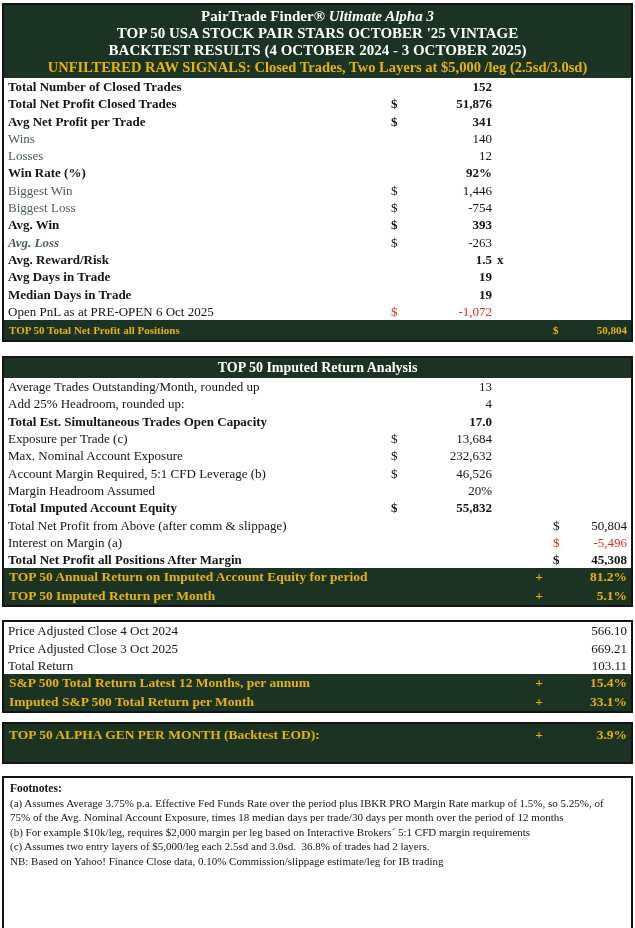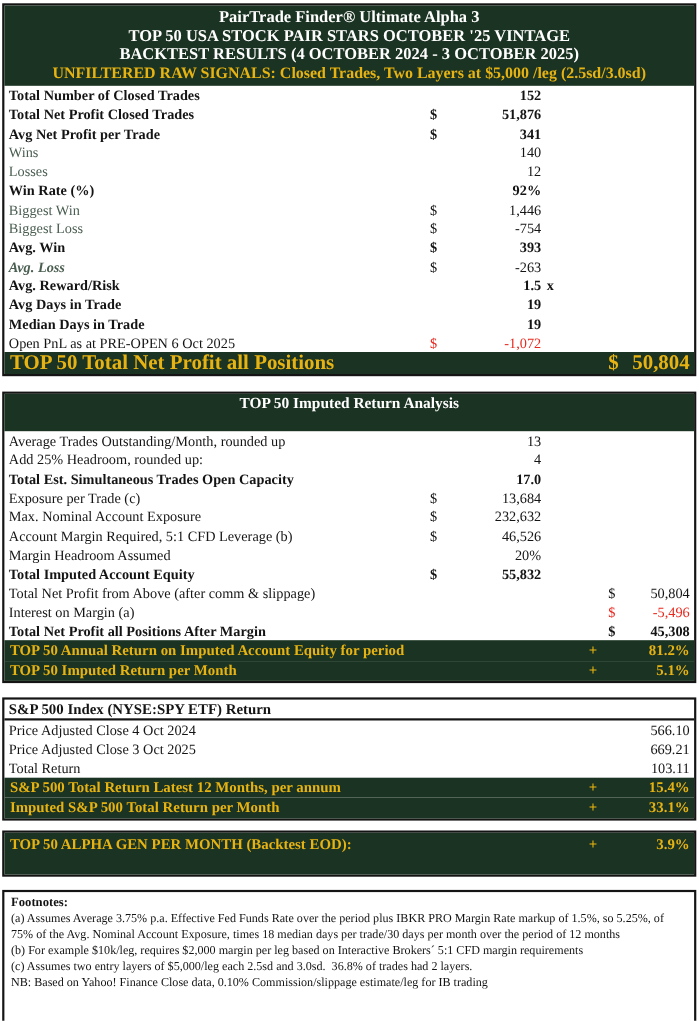--- a/index.html
+++ b/index.html
@@ -12,46 +12,46 @@
   }
   *{box-sizing:border-box;margin:0;padding:0;}
   html,body{width:635px;height:928px;background:#fff;overflow:hidden;}
   body{font-family:"Liberation Serif","DejaVu Serif",serif;color:var(--ink);}
   .box{margin:0 2px;border:2px solid var(--border);background:#fff;}
   .box.first{margin-top:3px;}
   
   .hdr{background:var(--green);color:#fff;text-align:center;padding:3px 2px 2px 2px;}
   .hdr .h-line{font-weight:bold;font-size:15px;line-height:17px;white-space:nowrap;}
   .hdr .h-sub{font-weight:bold;font-size:14.5px;line-height:17px;color:var(--gold);white-space:nowrap;}
-  .it{}
+  .it{font-style:italic;}
   
   .row{display:grid;grid-template-columns:minmax(0,1fr) 16px 85px 18px 43px 16px 58px 4px;
        height:17.3px;line-height:17.3px;font-size:13px;align-items:baseline;}
   .row .label{padding-left:4px;white-space:nowrap;overflow:hidden;}
   .row .d{text-align:left;}
   .row .v{text-align:right;}
   .row .sfx{padding-left:5px;text-align:left;}
   .m-b{font-weight:bold;}
   .m-g{color:var(--muted);}
   .m-gb{color:var(--muted);font-weight:bold;font-style:italic;}
   .m-r{color:var(--red);}
   
   .bar{display:grid;grid-template-columns:minmax(0,1fr) 20px 78px 4px;background:var(--green);
        color:var(--gold);font-weight:bold;font-size:13.5px;height:18.5px;line-height:18.5px;align-items:baseline;}
   .bar .bar-label{padding-left:5px;white-space:nowrap;overflow:hidden;}
   .bar .bar-plus{text-align:center;}
   .bar .bar-value{text-align:right;}
   
   .totbar{display:grid;grid-template-columns:minmax(0,1fr) 16px 58px 4px;background:var(--green);
-       color:var(--gold);font-weight:bold;font-size:19px;height:20px;line-height:20px;align-items:baseline;}
+       color:var(--gold);font-weight:bold;font-size:11px;height:20px;line-height:20px;align-items:baseline;}
   .totbar .bar-label{padding-left:5px;white-space:nowrap;}
   .totbar .v{text-align:right;}
   
   .sec-title{background:var(--green);color:#fff;font-weight:bold;font-size:14px;
-       text-align:center;height:34px;line-height:19px;}
+       text-align:center;height:20px;line-height:19px;}
   .sp-head{font-weight:bold;font-size:13.5px;height:18.5px;line-height:18.5px;
        padding-left:4px;border-bottom:2px solid var(--border);white-space:nowrap;}
   .gap14{height:14px;} .gap13{height:13px;} .gap9{height:9px;} .gap12{height:12px;}
   
   .foot{padding:3px 6px 4px 6px;font-size:11px;line-height:14.5px;height:160px;}
   .fn-title{font-weight:bold;font-size:11.5px;}
   .fn-line{white-space:pre-wrap;}
   .fn-disclaimer{margin-top:11px;text-align:center;font-weight:bold;font-style:italic;
        font-size:11.5px;line-height:15px;padding:0 8px;}
 </style>
@@ -375,21 +375,20 @@
         <span class="bar-plus">+</span>
         <span class="bar-value">5.1%</span>
         <span></span>
       </div>
     </div>
 </div>
 
 <div class="gap13"></div>
 
 <div class="box">
-  <div class="sp-head">S&amp;P 500 Index (NYSE:SPY ETF) Return</div>
 
   <div>
 
       <div class="row">
         <span class="label m-n">Price Adjusted Close 4 Oct 2024</span>
         <span class="d m-n"></span>
         <span class="v m-n"></span>
         <span class="sfx m-n"></span>
         <span></span>
         <span class="d m-n"></span>

